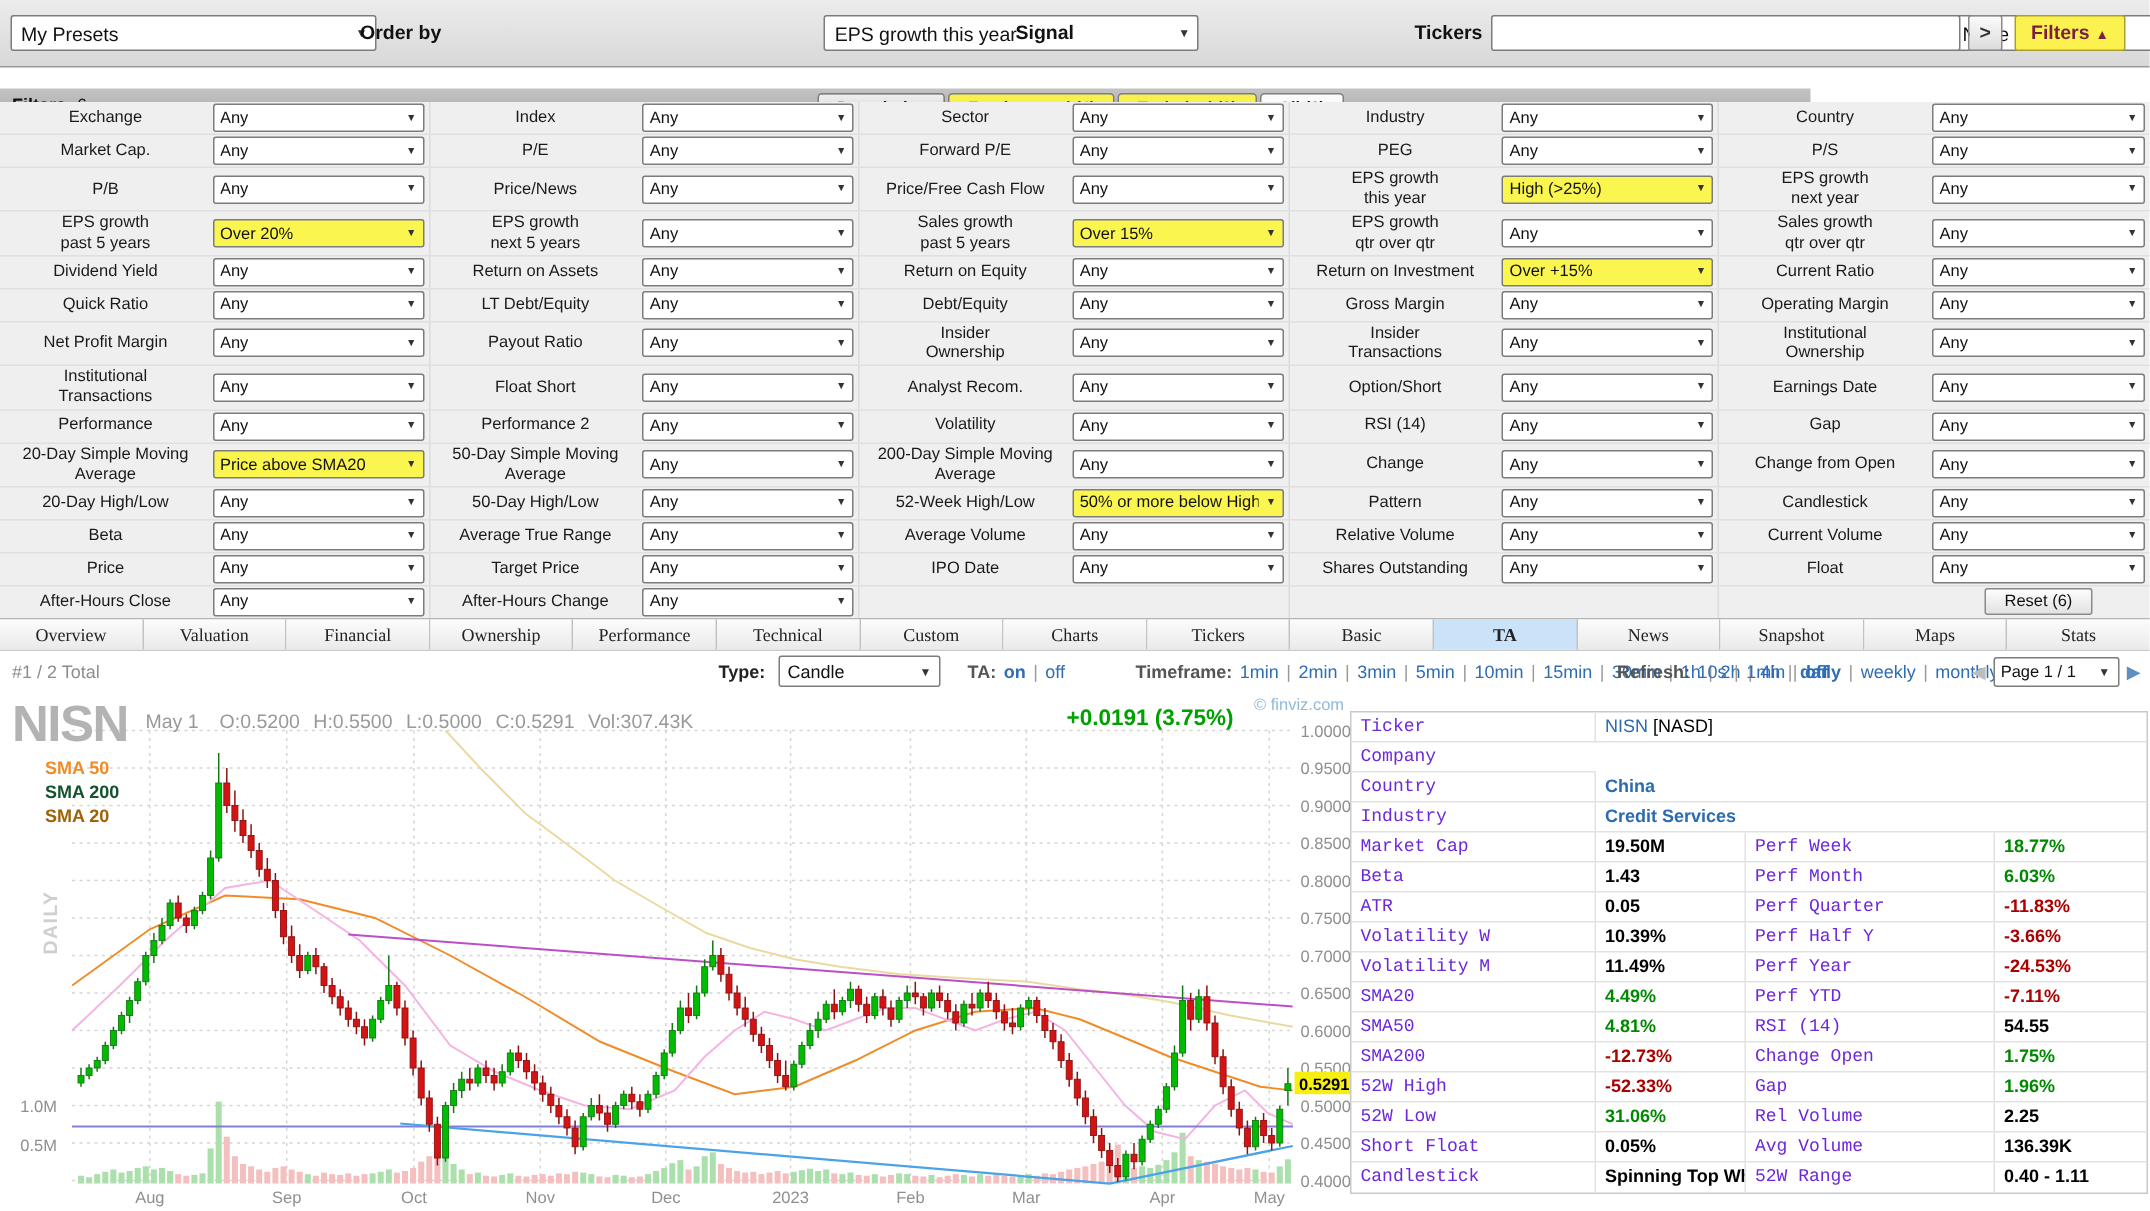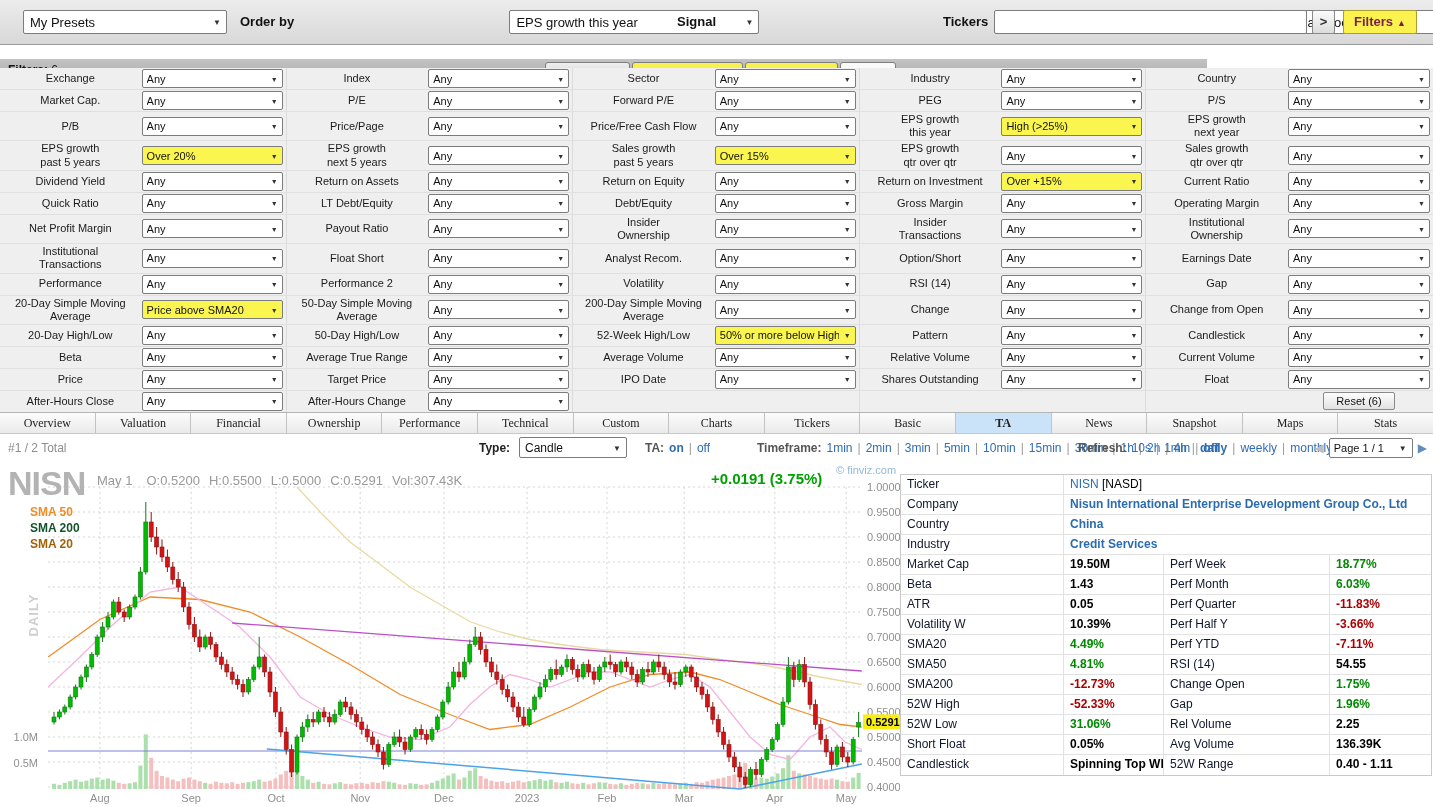--- a/index.html
+++ b/index.html
@@ -101,32 +101,32 @@
 
   
   #quotepanel { position:absolute; left:900px; top:13px; width:532px; z-index:2;
     border:1px solid #c9c9c9; font-size:12px; background:#fff; }
   .q-row { display:grid; grid-template-columns:163px 100px 166px 101px; }
   .q-row.info { grid-template-columns:163px 367px; }
   .q-cell { border-bottom:1px solid #e2e2e2; border-right:1px solid #e2e2e2;
     padding:2px 6px; height:20px; line-height:15px; overflow:hidden; white-space:nowrap; }
   .q-row .q-cell:last-child { border-right:none; }
   .q-row:last-child .q-cell { border-bottom:none; }
-  .q-lbl { color:#0f172a; }
+  .q-lbl { color:#6d28d9;font-family:Liberation Mono, monospace; }
   .q-val { font-weight:bold; color:#000; }
   .q-val.g { color:#008800; } .q-val.r { color:#aa0000; }
   .q-link { color:#2b6cb0; font-weight:bold; }
   .q-link.plain { font-weight:normal; }
   .q-suffix { color:#000; font-weight:normal; }
 </style>
 </head>
 <body>
 
 <div id="topbar">
-  <span class="sel big abs" style="left:23px;top:10px;width:204px">
+  <span class="sel big abs" style="left:7px;top:10px;width:244px">
     <select><option>My Presets</option></select>
   </span>
   <span class="lbl" style="left:240px">Order by</span>
   <span class="sel big abs" style="left:301px;top:10px;width:250px">
     <select><option>EPS growth this year</option></select>
   </span>
   <span class="sel big abs" style="left:557px;top:10px;width:76px">
     <select><option>Desc</option></select>
   </span>
   <span class="lbl" style="left:677px">Signal</span>
@@ -194,21 +194,21 @@
       <div class="fg-label">P/S</div>
       <div class="fg-val">
         <span class="sel small"><select><option>Any</option></select></span>
       </div>
     </div>
     <div class="fg-row tall">
       <div class="fg-label">P/B</div>
       <div class="fg-val">
         <span class="sel small"><select><option>Any</option></select></span>
       </div>
-      <div class="fg-label">Price/Page</div>
+      <div class="fg-label">Price/News</div>
       <div class="fg-val">
         <span class="sel small"><select><option>Any</option></select></span>
       </div>
       <div class="fg-label">Price/Free Cash Flow</div>
       <div class="fg-val">
         <span class="sel small"><select><option>Any</option></select></span>
       </div>
       <div class="fg-label">EPS growth
 this year</div>
       <div class="fg-val">
@@ -1047,21 +1047,20 @@
   <div class="chart-html sma-leg" id="leg-sma20">SMA 20</div>
   <div class="chart-html" id="daily-label">DAILY</div>
 
   <div id="quotepanel">
       <div class="q-row info">
         <div class="q-cell q-lbl">Ticker</div>
         <div class="q-cell"><span class="q-link plain">NISN</span><span class="q-suffix"> [NASD]</span></div>
       </div>
       <div class="q-row info">
         <div class="q-cell q-lbl">Company</div>
-        <div class="q-cell"><span class="q-link">Nisun International Enterprise Development Group Co., Ltd</span></div>
       </div>
       <div class="q-row info">
         <div class="q-cell q-lbl">Country</div>
         <div class="q-cell"><span class="q-link">China</span></div>
       </div>
       <div class="q-row info">
         <div class="q-cell q-lbl">Industry</div>
         <div class="q-cell"><span class="q-link">Credit Services</span></div>
       </div>
       <div class="q-row">
@@ -1082,20 +1081,26 @@
         <div class="q-cell q-lbl">Perf Quarter</div>
         <div class="q-cell q-val r">-11.83%</div>
       </div>
       <div class="q-row">
         <div class="q-cell q-lbl">Volatility W</div>
         <div class="q-cell q-val">10.39%</div>
         <div class="q-cell q-lbl">Perf Half Y</div>
         <div class="q-cell q-val r">-3.66%</div>
       </div>
       <div class="q-row">
+        <div class="q-cell q-lbl">Volatility M</div>
+        <div class="q-cell q-val">11.49%</div>
+        <div class="q-cell q-lbl">Perf Year</div>
+        <div class="q-cell q-val r">-24.53%</div>
+      </div>
+      <div class="q-row">
         <div class="q-cell q-lbl">SMA20</div>
         <div class="q-cell q-val g">4.49%</div>
         <div class="q-cell q-lbl">Perf YTD</div>
         <div class="q-cell q-val r">-7.11%</div>
       </div>
       <div class="q-row">
         <div class="q-cell q-lbl">SMA50</div>
         <div class="q-cell q-val g">4.81%</div>
         <div class="q-cell q-lbl">RSI (14)</div>
         <div class="q-cell q-val">54.55</div>

